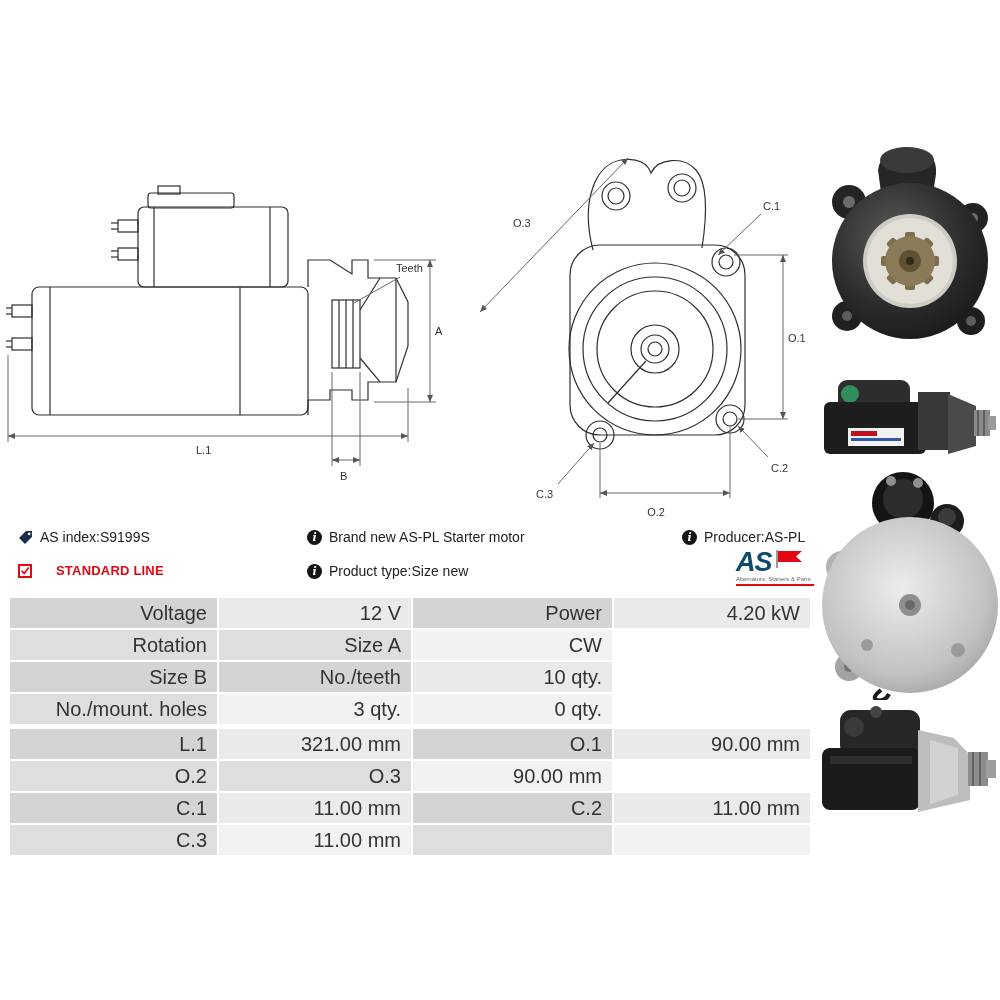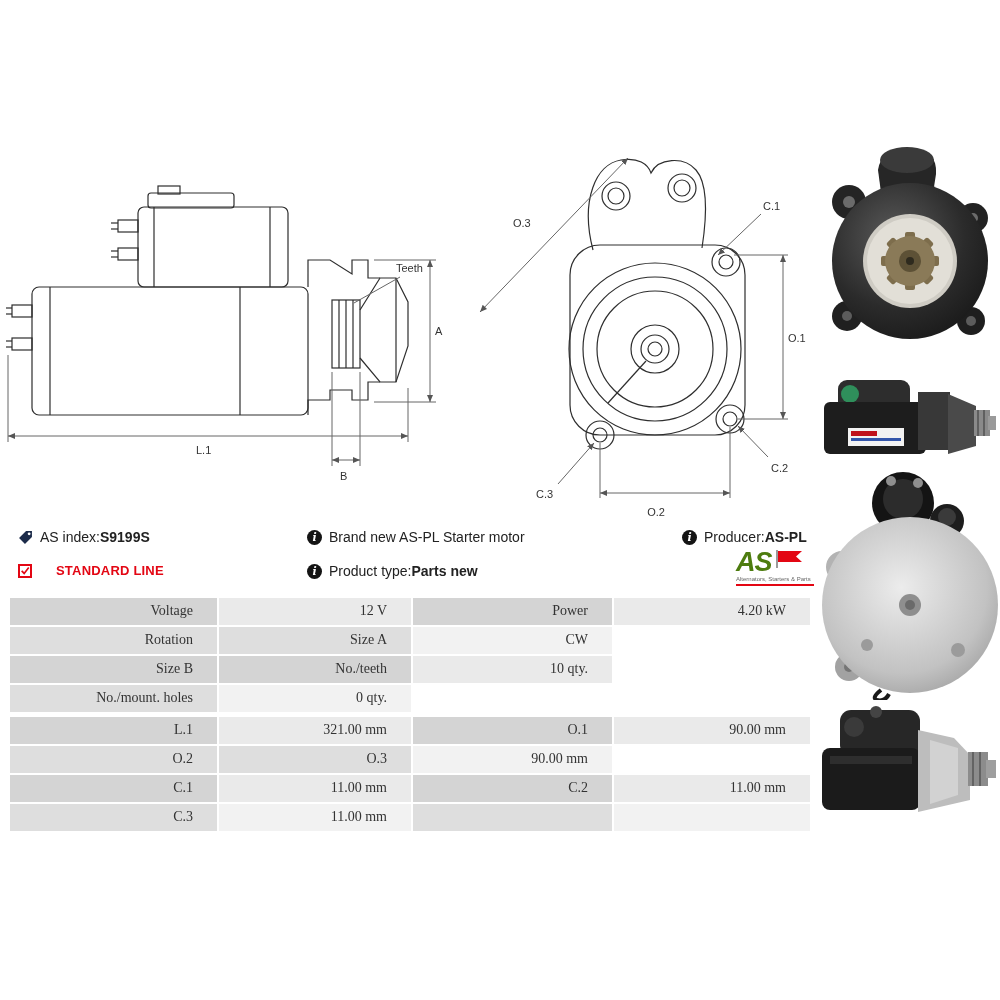--- a/index.html
+++ b/index.html
@@ -7,41 +7,41 @@
   body { font-family:"Liberation Sans", sans-serif; color:#222; }
   .page { position:relative; width:1000px; height:1000px; background:#fff; overflow:hidden; }
   .abs { position:absolute; }
 
   
   .drawing text { font-family:"Liberation Sans", sans-serif; font-size:11px; fill:#333; }
 
   
   .info-item { position:absolute; display:flex; align-items:center; gap:7px; font-size:14px; color:#222; white-space:nowrap; }
   .pair { display:flex; align-items:center; }
-  .bold { font-weight:bold; }
+  .bold { font-weight:normal; }
   .red-text { color:#e30613; font-weight:bold; font-size:13px; letter-spacing:0.2px; }
   .info-dot { width:15px; height:15px; border-radius:50%; background:#141414; color:#fff;
               display:inline-flex; align-items:center; justify-content:center;
               font-family:"DejaVu Serif", serif; font-style:italic; font-weight:bold; font-size:11px; flex:0 0 auto; }
   .checkbox { width:14px; height:14px; border:2px solid #e30613; display:inline-flex; align-items:center; justify-content:center; flex:0 0 auto; }
 
   
   .logo { position:absolute; left:736px; top:549px; width:80px; text-align:left; }
   .logo-top { display:flex; align-items:flex-start; gap:3px; }
-  .logo-as { font-size:27px; line-height:26px; font-weight:bold; font-style:italic; color:#4d7c0f; letter-spacing:-1px; }
+  .logo-as { font-size:27px; line-height:26px; font-weight:bold; font-style:italic; color:#0c4a6e; letter-spacing:-1px; }
   .logo-sub { font-size:6px; color:#666; margin-top:1px; white-space:nowrap; }
   .logo-line { height:2px; background:#e30613; margin-top:2px; width:78px; }
 
   
   .spec-table { position:absolute; left:10px; top:598px; width:800px; display:flex; flex-direction:column; }
   .tgroup { display:flex; flex-direction:column; gap:2px; }
   .group-gap { height:5px; }
   .trow { display:grid; grid-template-columns:207px 192px 199px 196px; gap:2px; }
   .cell { min-height:27px; display:flex; align-items:center; justify-content:flex-end;
-          padding:3px 24px; font-size:14px; color:#333; text-align:right; line-height:1.2;font-family:Liberation Serif, serif; }
+          padding:3px 10px; font-size:20px; color:#333; text-align:right; line-height:1.2; }
   .tgroup .trow:nth-child(odd) .cell.label { background:#d4d4d4; }
   .tgroup .trow:nth-child(odd) .cell.value { background:#eaeaea; }
   .tgroup .trow:nth-child(even) .cell.label { background:#dedede; }
   .tgroup .trow:nth-child(even) .cell.value { background:#f2f2f2; }
 
   
   .photo { position:absolute; }
   .photo svg { width:100%; height:100%; display:block; }
 </style>
 </head>
@@ -291,21 +291,21 @@
           <path d="M2,6.5 L5,9.5 L10.5,2.5" stroke="#e30613" stroke-width="2" fill="none"></path>
         </svg>
     </span>
     <span class="red-text">STANDARD LINE</span>
   </div>
 
   <div class="info-item" style="left:307px; top:563px;">
     <span class="info-dot">i</span>
     <span class="pair">
       <span>Product type:</span>
-      <span class="bold">Parts new</span>
+      <span class="bold">Size new</span>
     </span>
   </div>
 
   <div class="logo">
     <div class="logo-top">
       <span class="logo-as">AS</span>
       <svg width="30" height="20" viewBox="0 0 30 20">
         <rect x="1" y="1" width="2" height="18" fill="#9a9a9a"></rect>
         <path d="M3,2 h24 l-6,5.5 6,5.5 h-24 z" fill="#e30613"></path>
       </svg>
@@ -327,20 +327,21 @@
         <div class="cell label">Size A</div>
         <div class="cell value">CW</div>
       </div>
       <div class="trow">
         <div class="cell label">Size B</div>
         <div class="cell label">No./teeth</div>
         <div class="cell value">10 qty.</div>
       </div>
       <div class="trow">
         <div class="cell label">No./mount. holes</div>
+        <div class="cell value">3 qty.</div>
         <div class="cell value">0 qty.</div>
       </div>
     </div>
     <div class="group-gap"></div>
     <div class="tgroup">
       <div class="trow">
         <div class="cell label">L.1</div>
         <div class="cell value">321.00 mm</div>
         <div class="cell label">O.1</div>
         <div class="cell value">90.00 mm</div>

